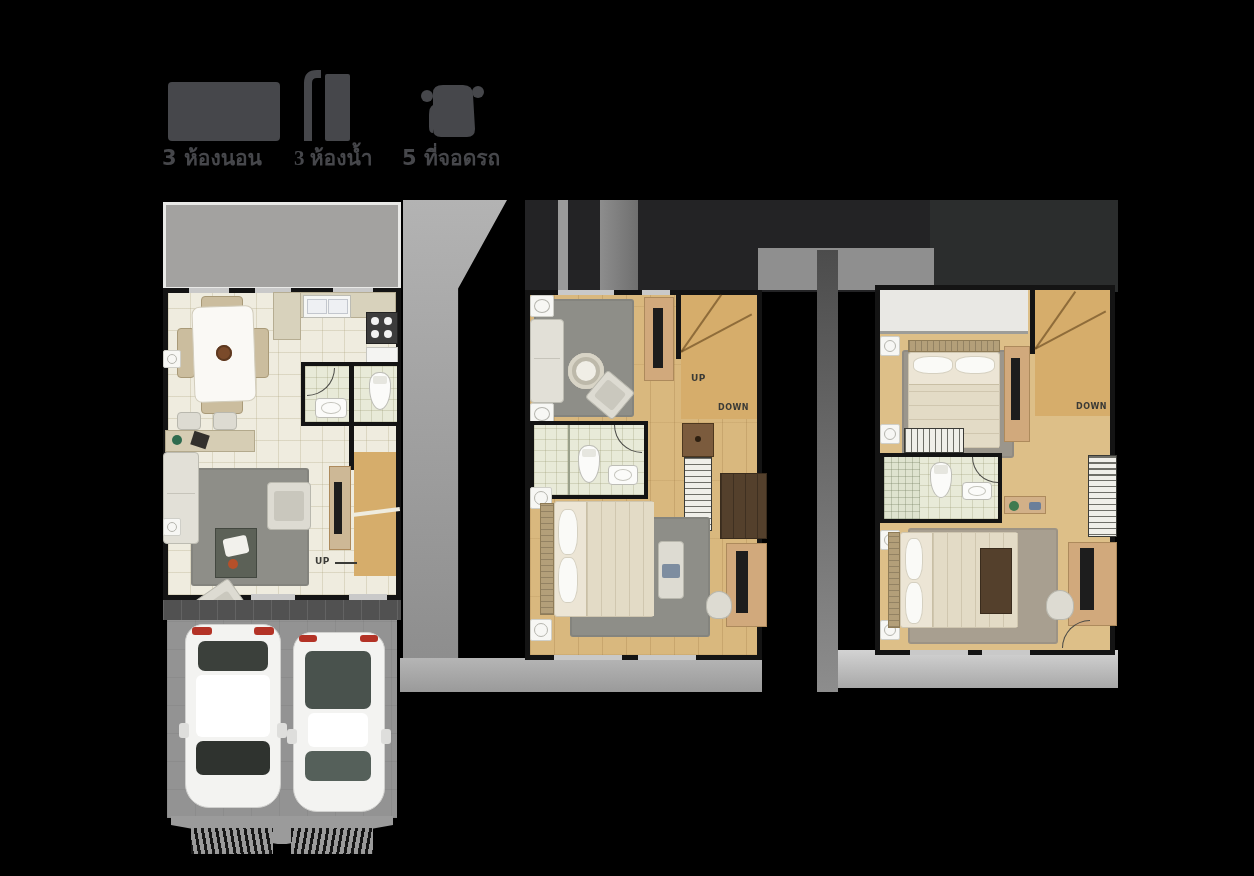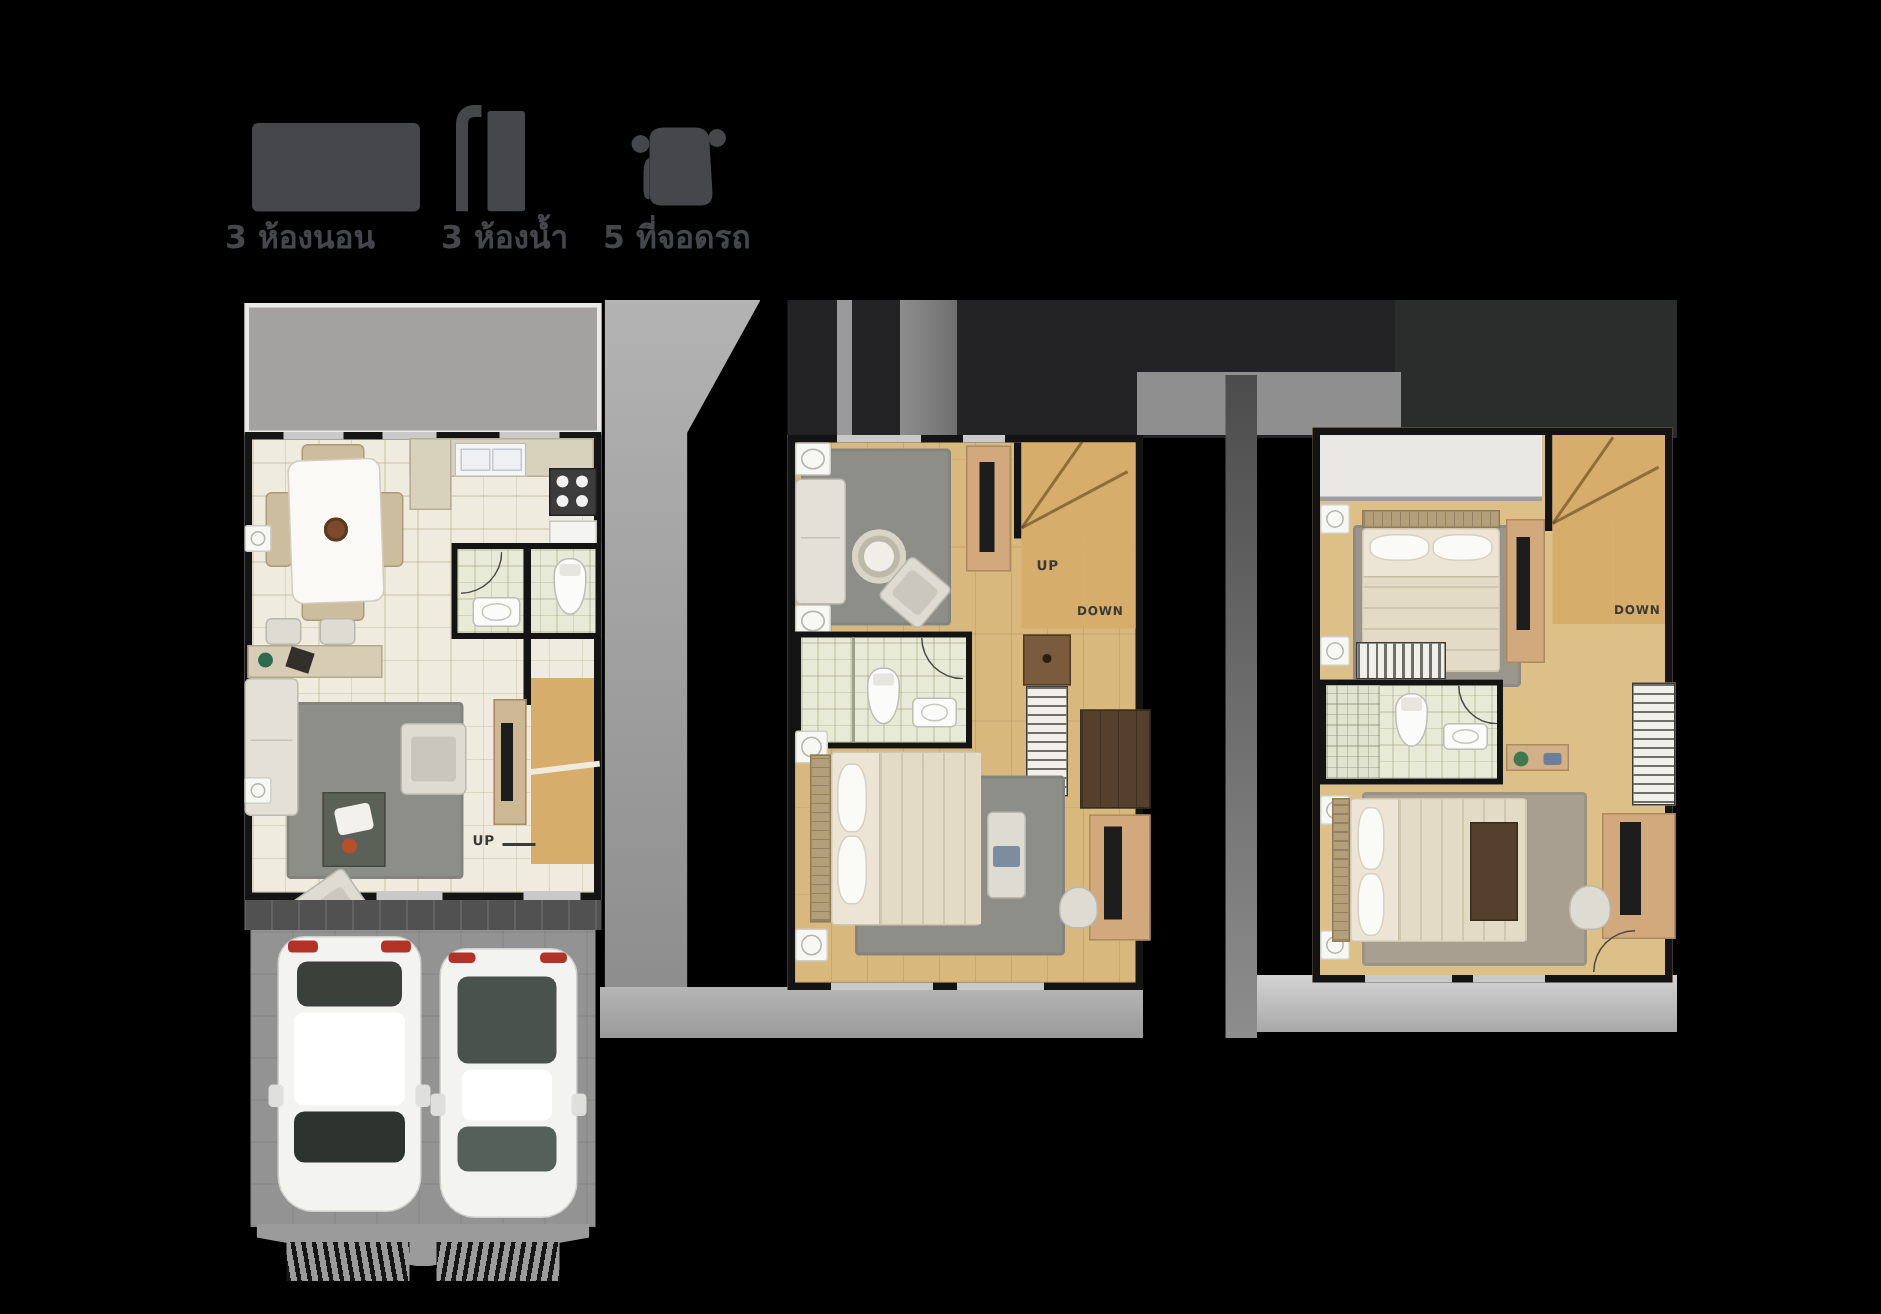--- a/index.html
+++ b/index.html
@@ -57,29 +57,29 @@
   .arc{position:absolute;border:1.5px solid #4a4a46;box-sizing:border-box;}
 </style>
 </head>
 <body>
 
 <div class="stage">
 
   <div class="a" style="left:0;top:0;width:560px;height:180px;">
 
     <div class="legend-icon" style="left:168px;top:82px;width:112px;height:59px;background:#46474b;border-radius:4px;"></div>
-    <div class="legend-label" style="left:150px;top:141px;">3 ห้องนอน</div>
+    <div class="legend-label" style="left:162px;top:141px;">3 ห้องนอน</div>
 
     <div class="legend-icon" style="left:298px;top:67px;width:56px;height:74px;">
       <svg width="56" height="74" viewBox="0 0 56 74">
         <path d="M10 74 V16 Q10 7 19 7 L23 7" fill="none" stroke="#46474b" stroke-width="8"></path>
         <rect x="27" y="7" width="25" height="67" rx="2" fill="#46474b"></rect>
       </svg>
     </div>
-    <div class="legend-label" style="left:294px;top:141px;">3 ห้องน้ำ</div>
+    <div class="legend-label" style="left:294px;top:141px;font-family:Liberation Serif, serif;">3 ห้องน้ำ</div>
 
     <div class="legend-icon" style="left:419px;top:83px;width:68px;height:58px;">
       <svg width="68" height="58" viewBox="0 0 68 58">
         <circle cx="8" cy="13" r="6" fill="#46474b"></circle>
         <circle cx="59" cy="9" r="6" fill="#46474b"></circle>
         <path d="M14 10 Q14 2 24 2 L44 2 Q54 2 54 12 L56 46 Q56 54 48 54 L22 54 Q14 54 14 46 Z" fill="#46474b"></path>
         <path d="M14 22 Q10 24 10 32 L10 44 Q10 50 14 50 Z" fill="#46474b"></path>
       </svg>
     </div>
     <div class="legend-label" style="left:402px;top:141px;">5 ที่จอดรถ</div>

